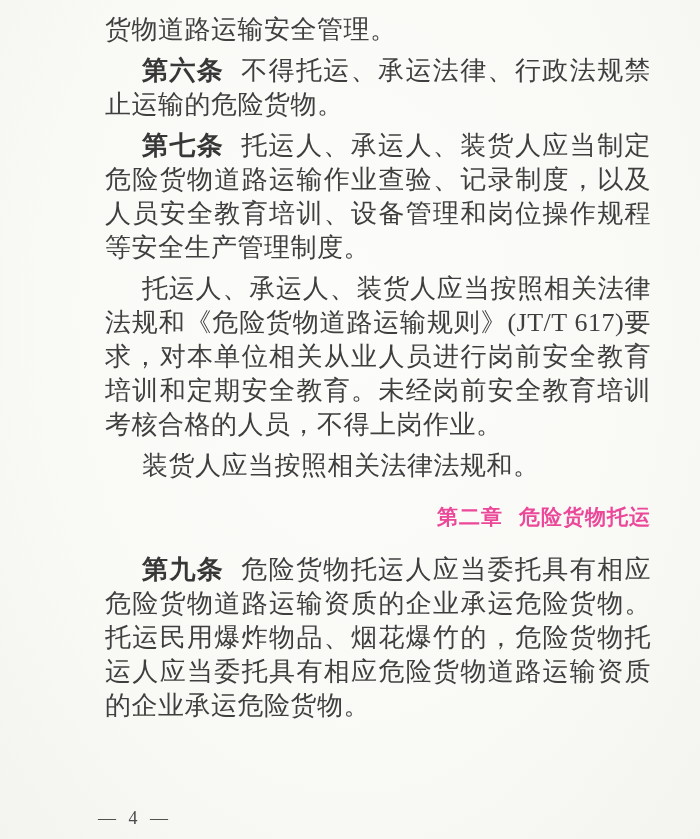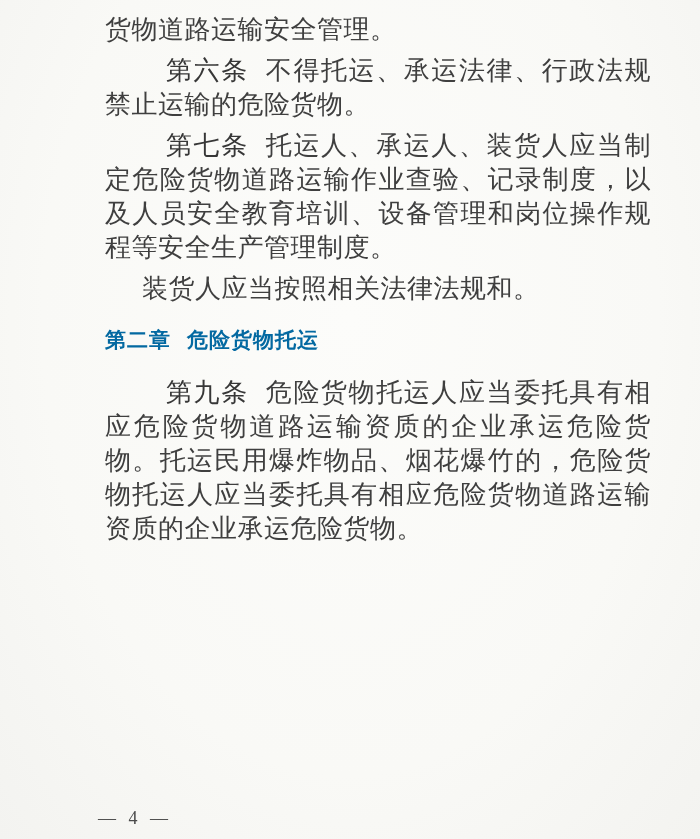--- a/index.html
+++ b/index.html
@@ -27,34 +27,33 @@
     line-height: 34px;
     text-align: justify;
     text-indent: 37px;
     letter-spacing: 0.5px;
     color: #3f3f3f;
   }
   .para.continuation {
     text-indent: 0;
   }
   .article-label {
-    font-weight: normal;
+    font-weight: bold;
     padding-right: 17px;
     color: #373737;
-    margin-left: 24px;
   }
   .chapter-heading {
     margin: 17px 0 19px 0;
     font-size: 21px;
     line-height: 34px;
     font-weight: bold;
-    text-align: left;
+    text-align: right;
     text-indent: 0;
     letter-spacing: 1px;
-    color: #0369a1;
+    color: #ec4899;
   }
   .chapter-heading .chapter-number {
     padding-right: 16px;
   }
   .page-footer {
     position: absolute;
     left: 98px;
     top: 805px;
     font-size: 18px;
     line-height: 26px;
@@ -66,20 +65,21 @@
 <body>
 
 <div class="page-body">
 
   <p class="para continuation">货物道路运输安全管理。</p>
 
   <p class="para"><span class="article-label">第六条</span><span>不得托运、承运法律、行政法规禁止运输的危险货物。</span></p>
 
   <p class="para"><span class="article-label">第七条</span><span>托运人、承运人、装货人应当制定危险货物道路运输作业查验、记录制度，以及人员安全教育培训、设备管理和岗位操作规程等安全生产管理制度。</span></p>
 
+  <p class="para">托运人、承运人、装货人应当按照相关法律法规和《危险货物道路运输规则》(JT/T 617)要求，对本单位相关从业人员进行岗前安全教育培训和定期安全教育。未经岗前安全教育培训考核合格的人员，不得上岗作业。</p>
 
 
 
   <p class="para">装货人应当按照相关法律法规和。</p>
 
   <h2 class="chapter-heading"><span class="chapter-number">第二章</span><span>危险货物托运</span></h2>
 
   <p class="para"><span class="article-label">第九条</span><span>危险货物托运人应当委托具有相应危险货物道路运输资质的企业承运危险货物。托运民用爆炸物品、烟花爆竹的，危险货物托运人应当委托具有相应危险货物道路运输资质的企业承运危险货物。</span></p>
 
 </div>

